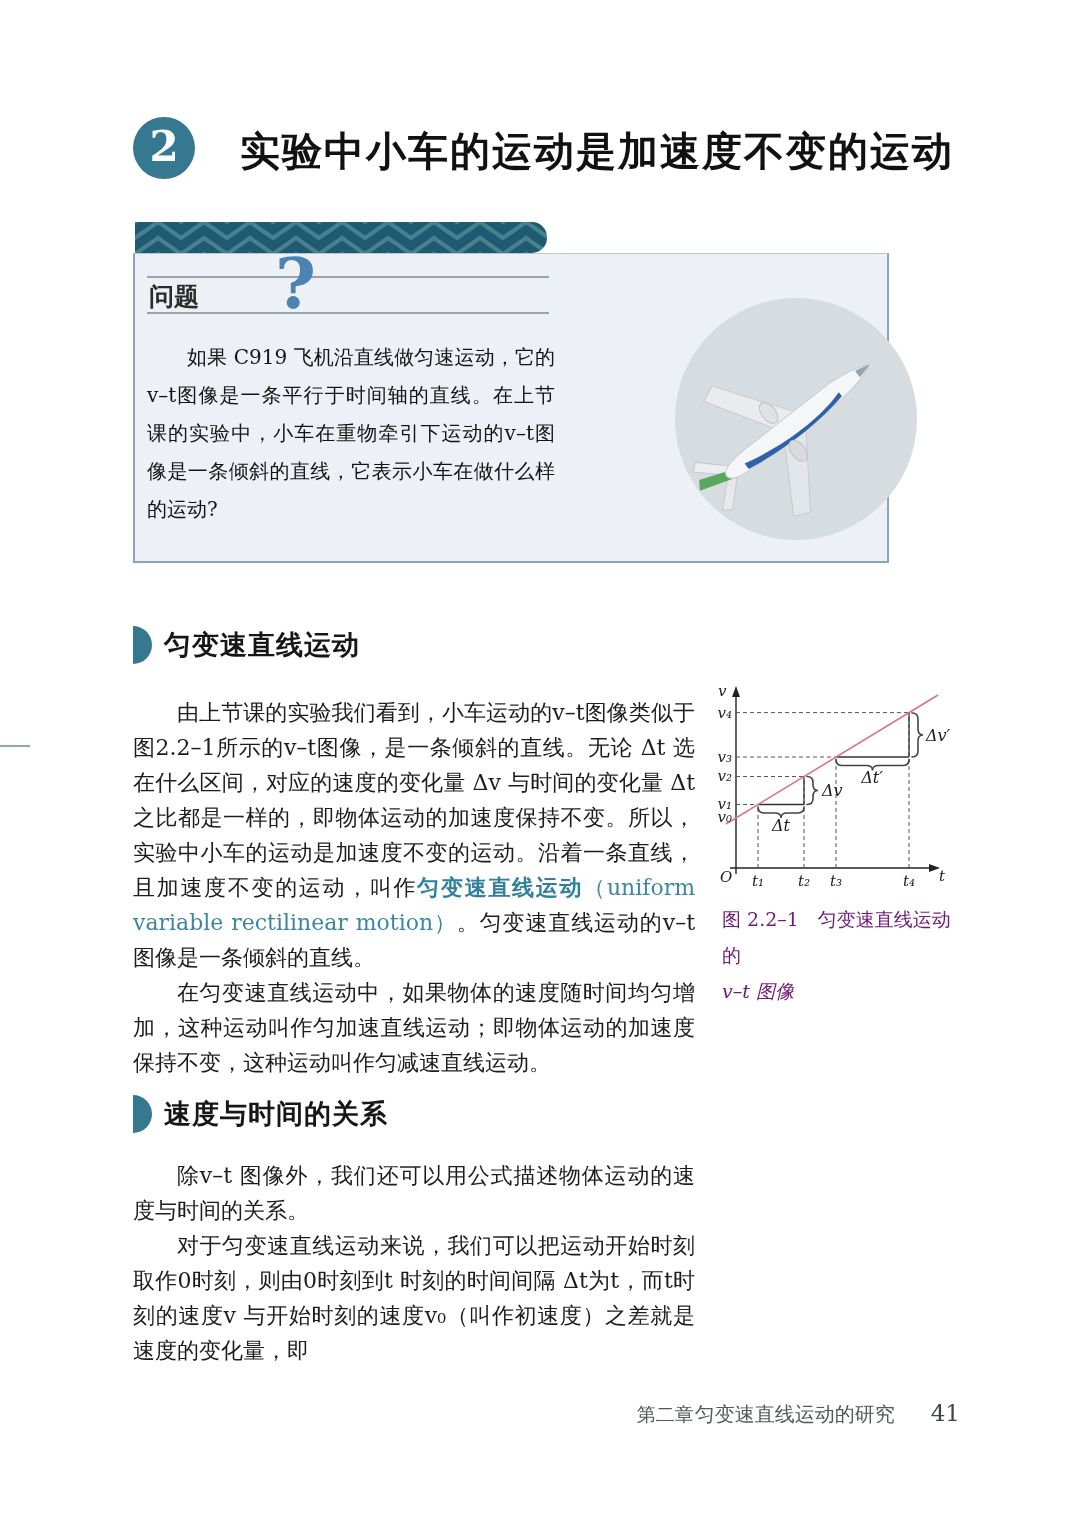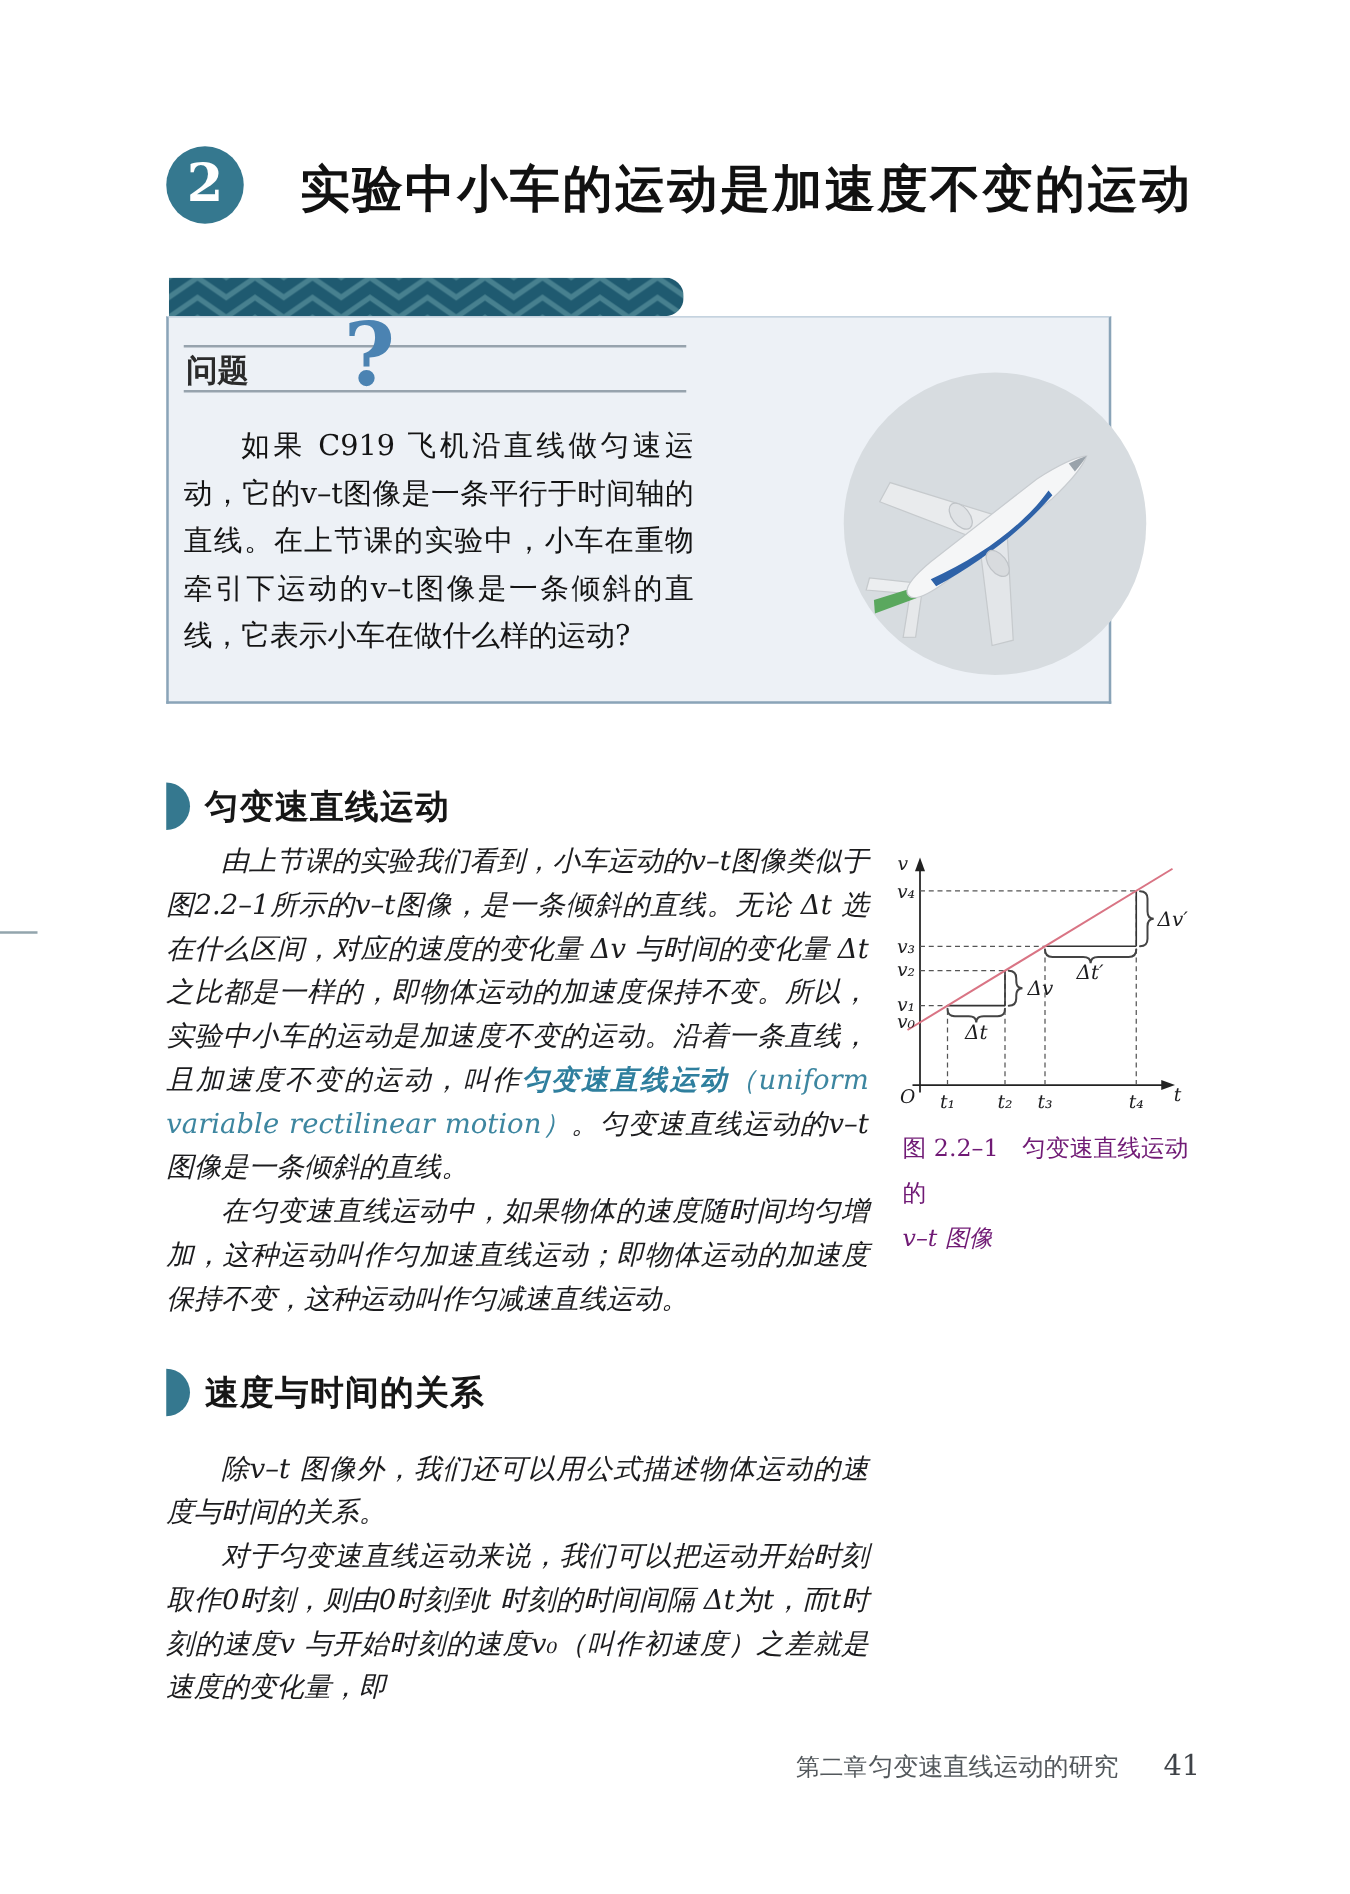--- a/index.html
+++ b/index.html
@@ -17,35 +17,35 @@
         border-radius:0 15px 15px 0;overflow:hidden;}
   .problem-box{position:absolute;left:133px;top:253px;width:756px;height:310px;
         background:#edf1f6;border:2px solid #8aa4b8;border-top:1px solid #b7c7d6;box-sizing:border-box;}
   .rule{position:absolute;height:2px;background:#97a3ad;}
   .rule1{left:12px;top:22px;width:402px;}
   .rule2{left:12px;top:58px;width:402px;}
   .problem-label{position:absolute;left:14px;top:26px;font-size:25px;font-weight:bold;color:#2b2b2b;
         font-family:"DejaVu Sans","Liberation Sans",sans-serif;}
   .big-qmark{position:absolute;left:140px;top:-12px;font-size:70px;font-weight:bold;color:#4b83b2;
         font-family:"DejaVu Serif",serif;}
-  .problem-text{position:absolute;left:12px;top:84px;width:408px;font-size:23px;line-height:38px;
+  .problem-text{position:absolute;left:12px;top:84px;width:408px;font-size:20px;line-height:38px;
         text-align:justify;text-indent:2em;color:#141414;}
   .plane-wrap{position:absolute;left:538px;top:42px;width:246px;height:246px;}
 
   
   .section-head{position:absolute;display:flex;align-items:center;}
   .half-bullet{width:19px;height:38px;background:#35788f;border-radius:0 19px 19px 0;margin-right:12px;}
   .section-head .txt{font-size:27px;font-weight:bold;color:#161616;
         font-family:"DejaVu Sans","Liberation Sans",sans-serif;letter-spacing:1px;}
   .sec1{left:133px;top:626px;}
   .sec2{left:133px;top:1095px;}
 
   .body-col{position:absolute;left:133px;width:562px;font-size:22px;line-height:35px;text-align:justify;}
-  .col1{top:672px;font-style:italic;}
-  .col2{top:1158px;font-style:italic;}
+  .col1{top:695px;}
+  .col2{top:1158px;}
   .body-col p{margin:0;text-indent:2em;}
   .teal-term{color:#2f7f9e;font-weight:bold;font-family:"DejaVu Sans","Liberation Sans",sans-serif;}
   .teal-en{color:#3d86a0;}
 
   
   .figure{position:absolute;left:708px;top:678px;width:245px;}
   .fig-caption{margin-top:4px;font-size:19px;line-height:36px;color:#701a75;padding-left:14px;}
   .axis-label{font-style:italic;}
 
   

